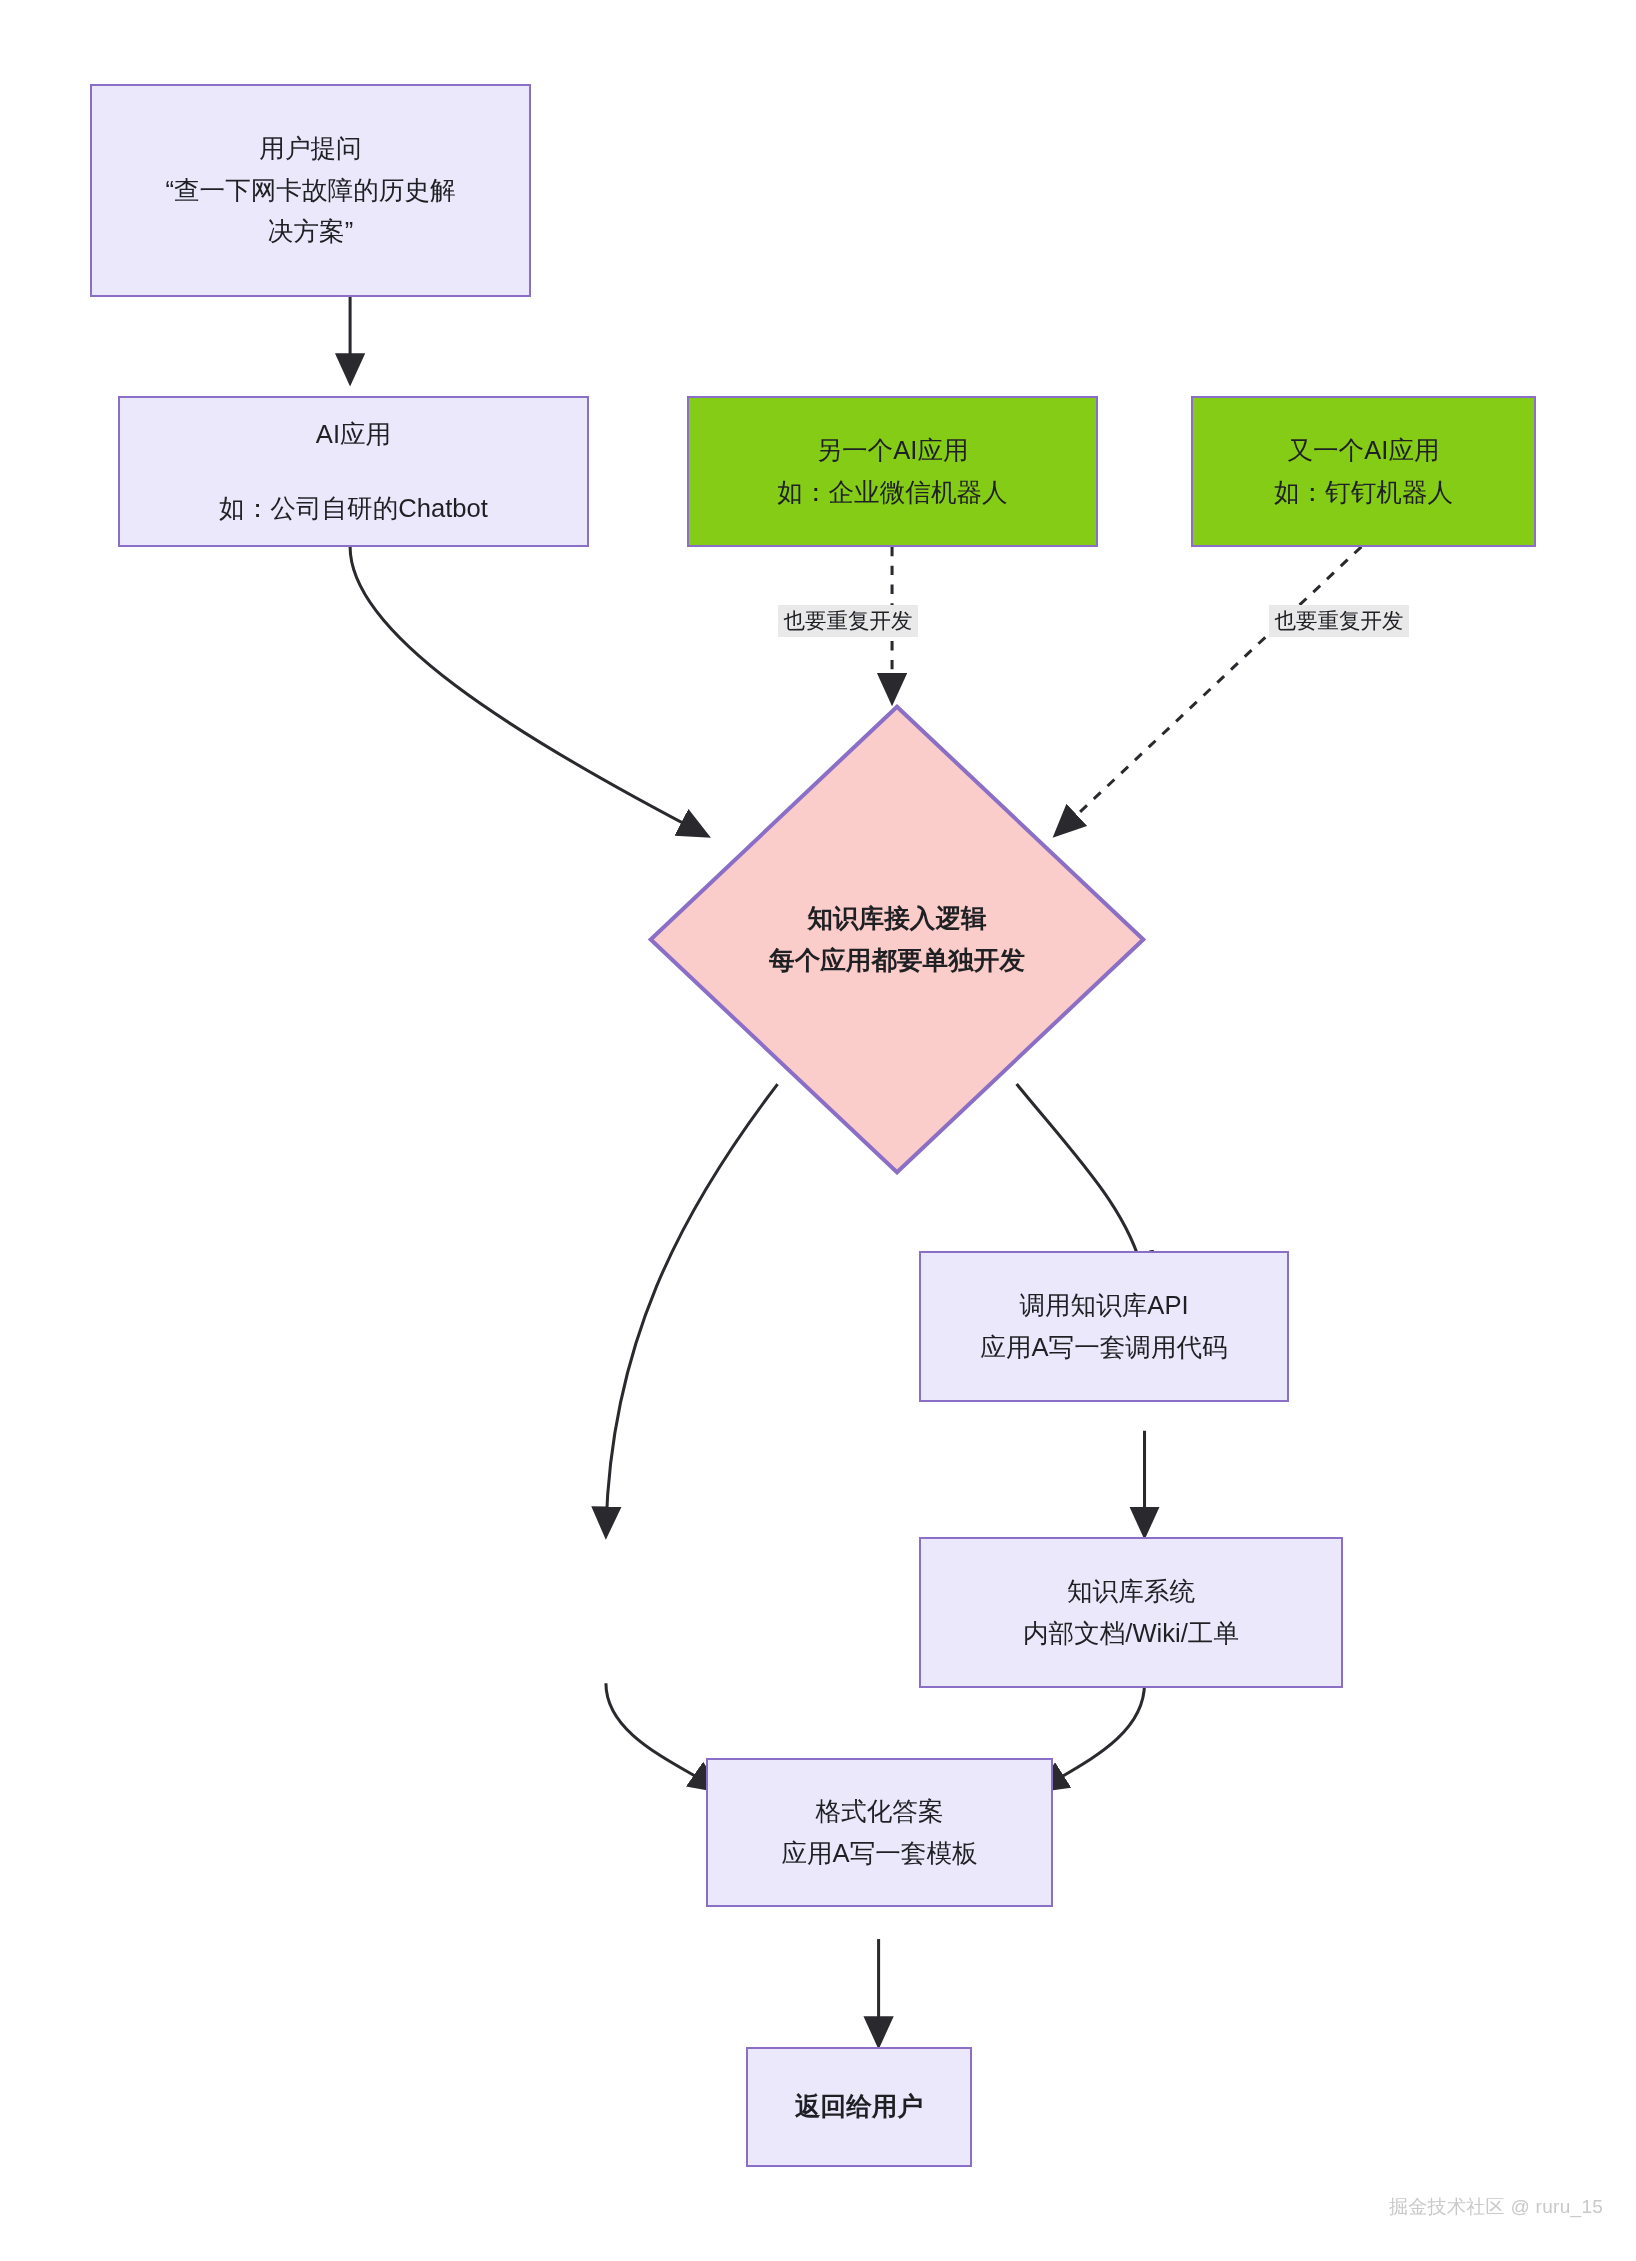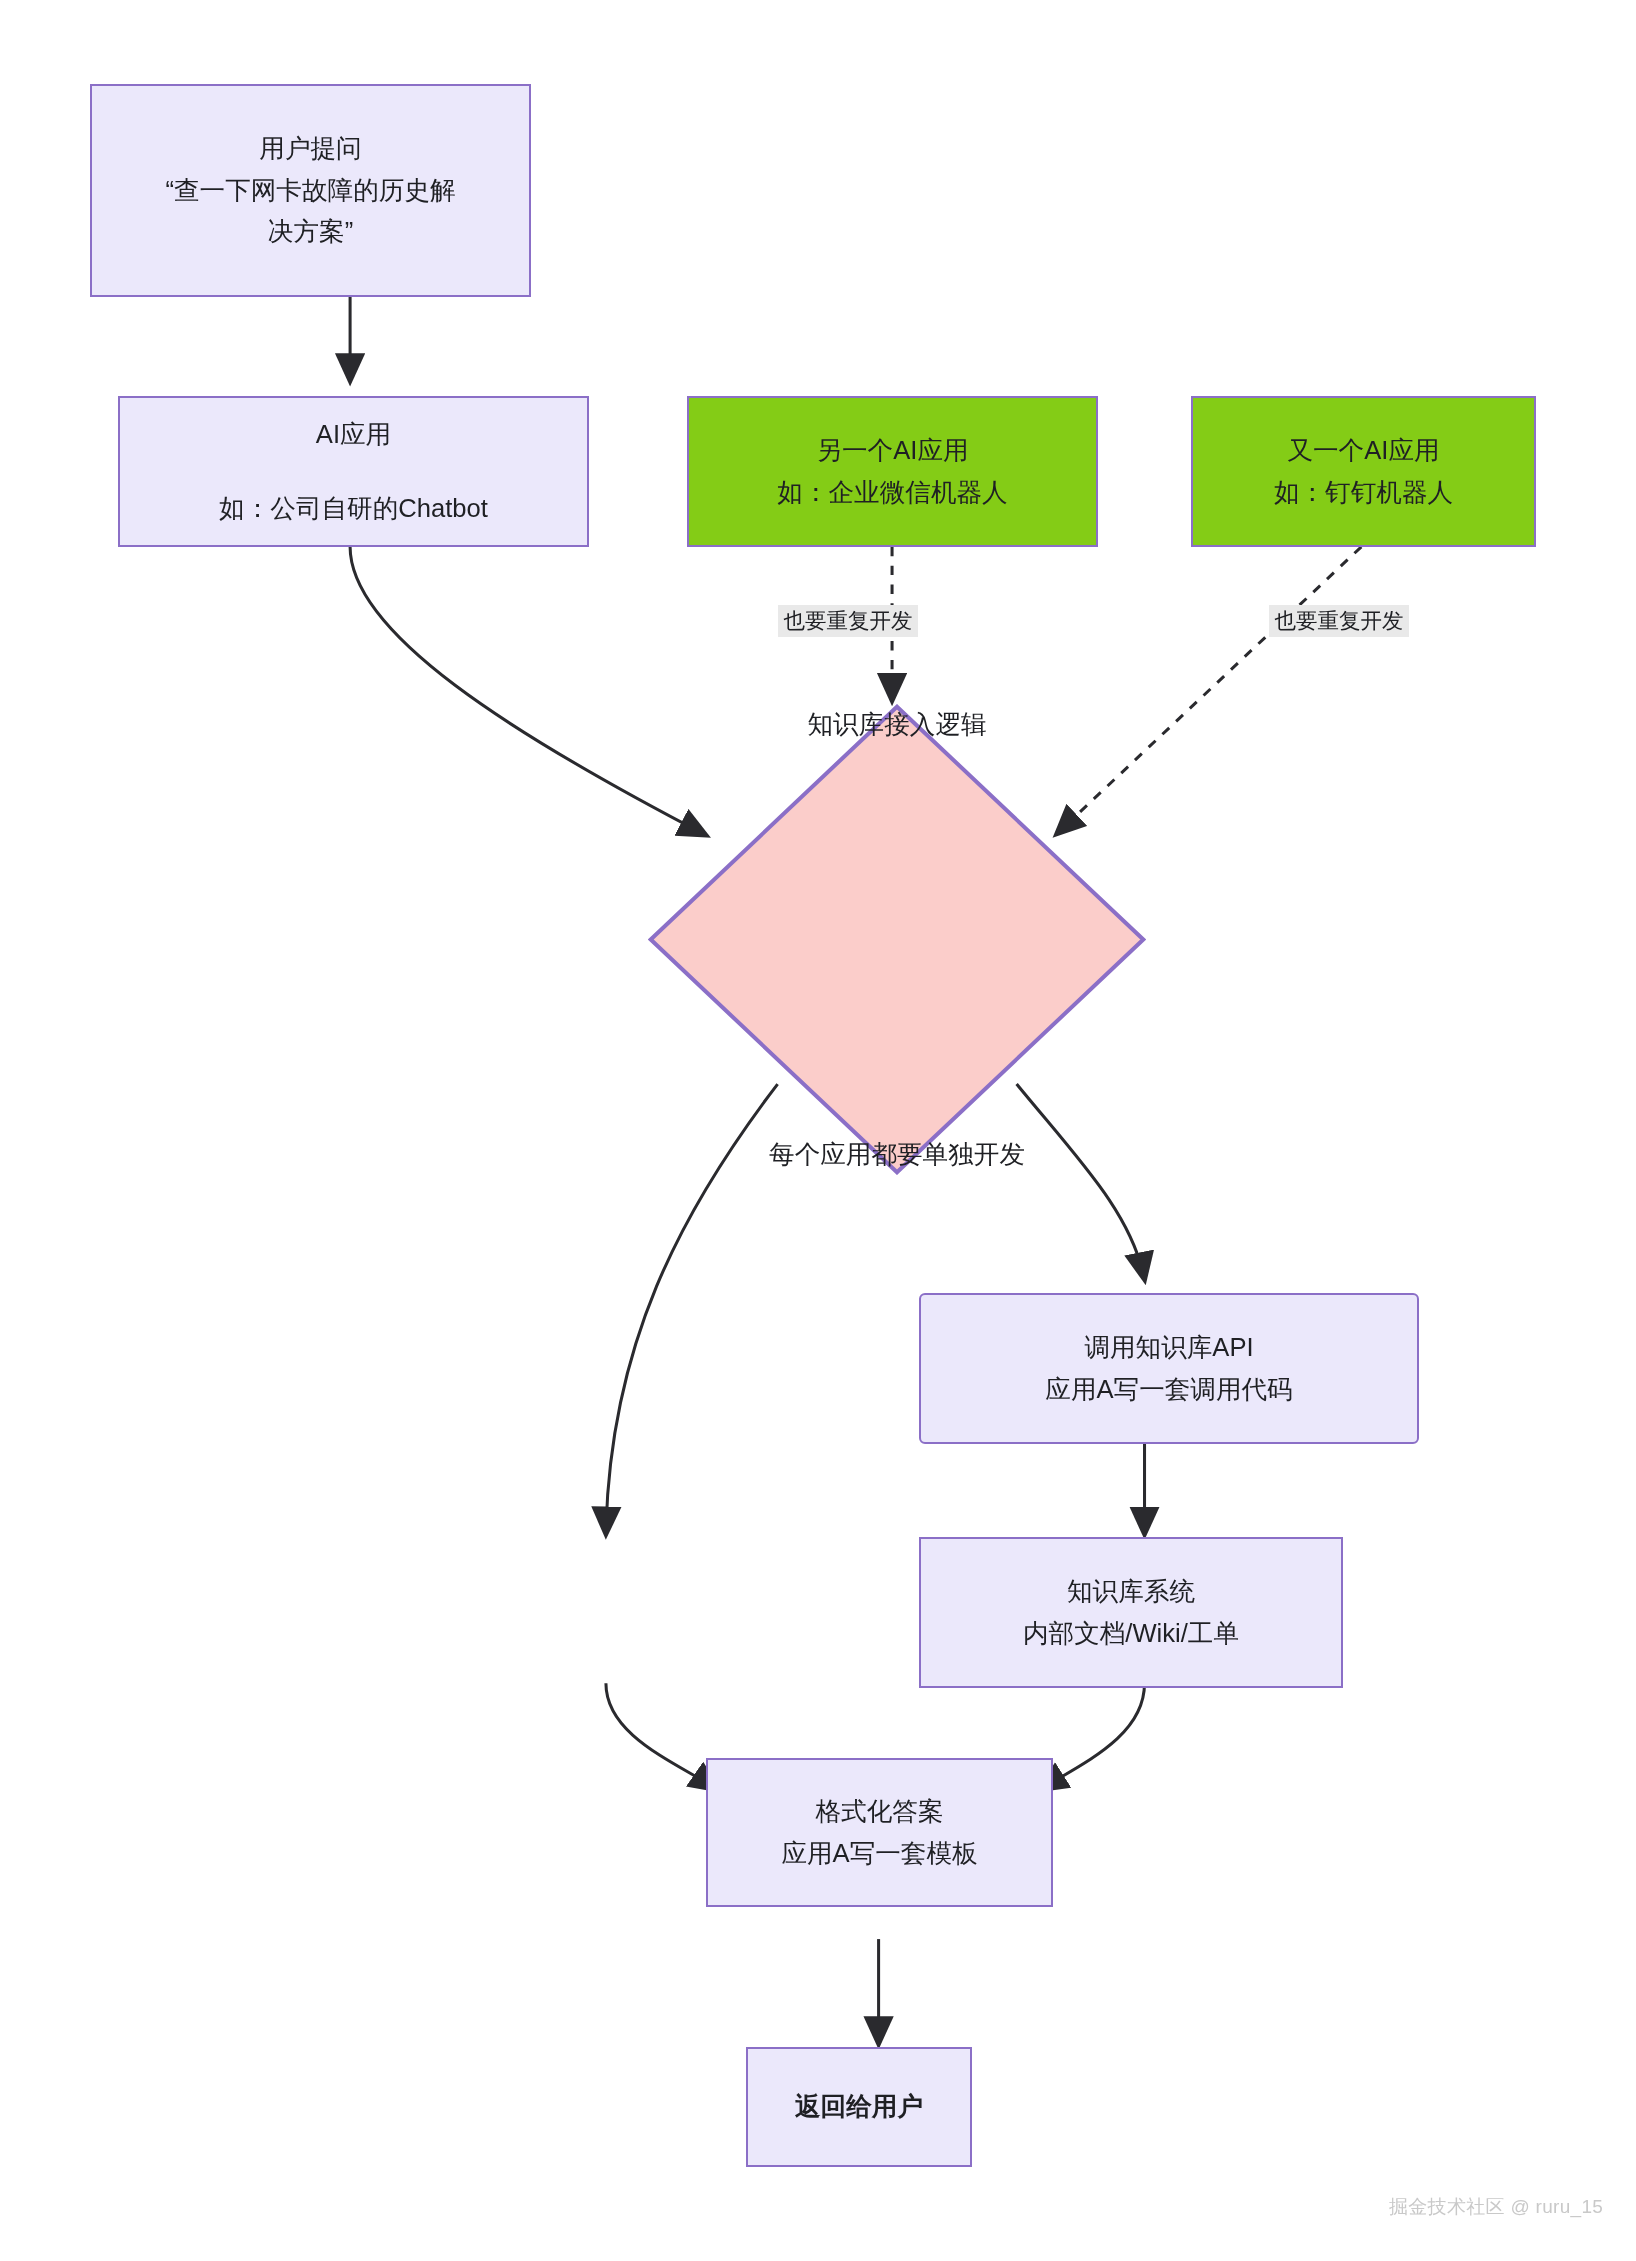--- a/index.html
+++ b/index.html
@@ -59,25 +59,26 @@
   }
   .diamond-label {
     position: absolute;
     left: 0;
     top: 0;
     width: 100%;
     height: 100%;
     display: flex;
     flex-direction: column;
     align-items: center;
-    justify-content: space-between;
+    justify-content: center;
     text-align: center;
     color: #1f2024;
     line-height: 1.62;
     pointer-events: none;
+    font-weight: bold;
   }
 
   
   .edge-label {
     position: absolute;
     background: #e9e9e9;
     color: #1f2024;
     padding: 2.7px 5.4px;
     white-space: nowrap;
     line-height: 1.25;
@@ -173,21 +174,21 @@
   <div class="diamond-wrap" style="left:648px; top:704px; width:498px; height:471px;">
     <svg width="498" height="471" viewBox="0 0 740 700" xmlns="http://www.w3.org/2000/svg">
       <polygon points="370,4 736,350 370,696 4,350" fill="#fbcdca" stroke="#8b6fc7" stroke-width="6"></polygon>
     </svg>
     <div class="diamond-label fs-mid">
       <span class="ln">知识库接入逻辑</span>
       <span class="ln">每个应用都要单独开发</span>
     </div>
   </div>
 
-  <div class="node lavender fs-mid" style="left:919px; top:1293px; width:500px; height:151px;border-radius:6px;">
+  <div class="node lavender fs-mid" style="left:919px; top:1251px; width:370px; height:151px;">
     <span class="ln">调用知识库API</span>
     <span class="ln">应用A写一套调用代码</span>
   </div>
 
 
   <div class="node lavender fs-mid" style="left:919px; top:1537px; width:424px; height:151px;">
     <span class="ln">知识库系统</span>
     <span class="ln">内部文档/Wiki/工单</span>
   </div>
 

